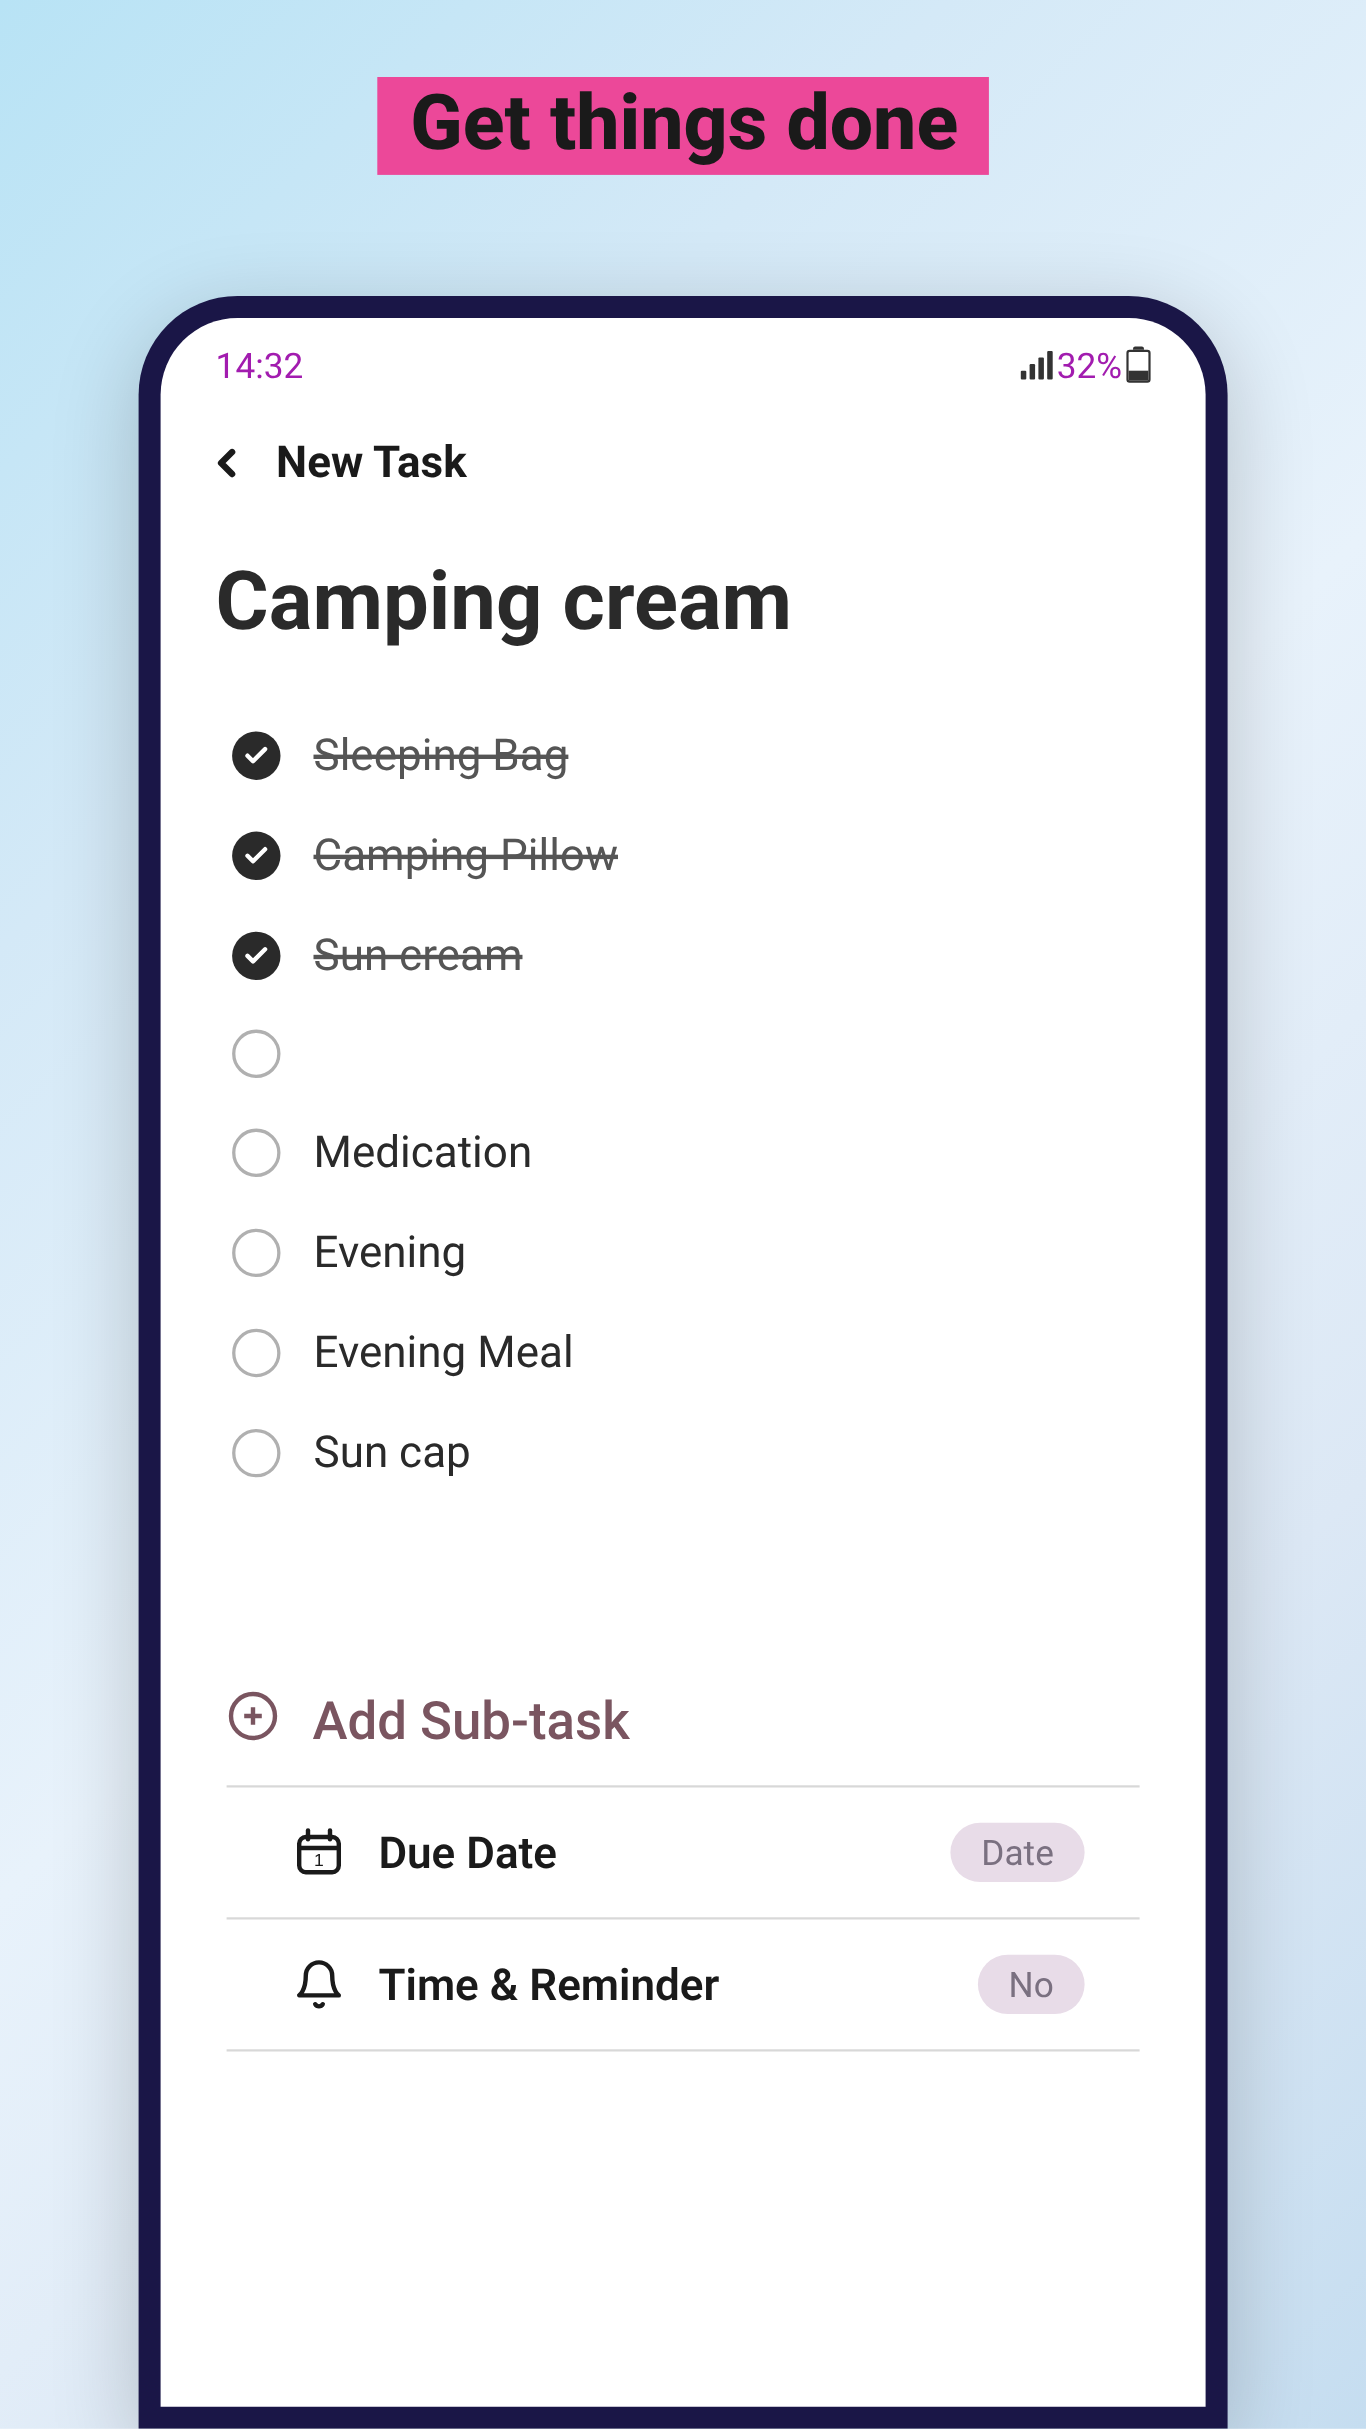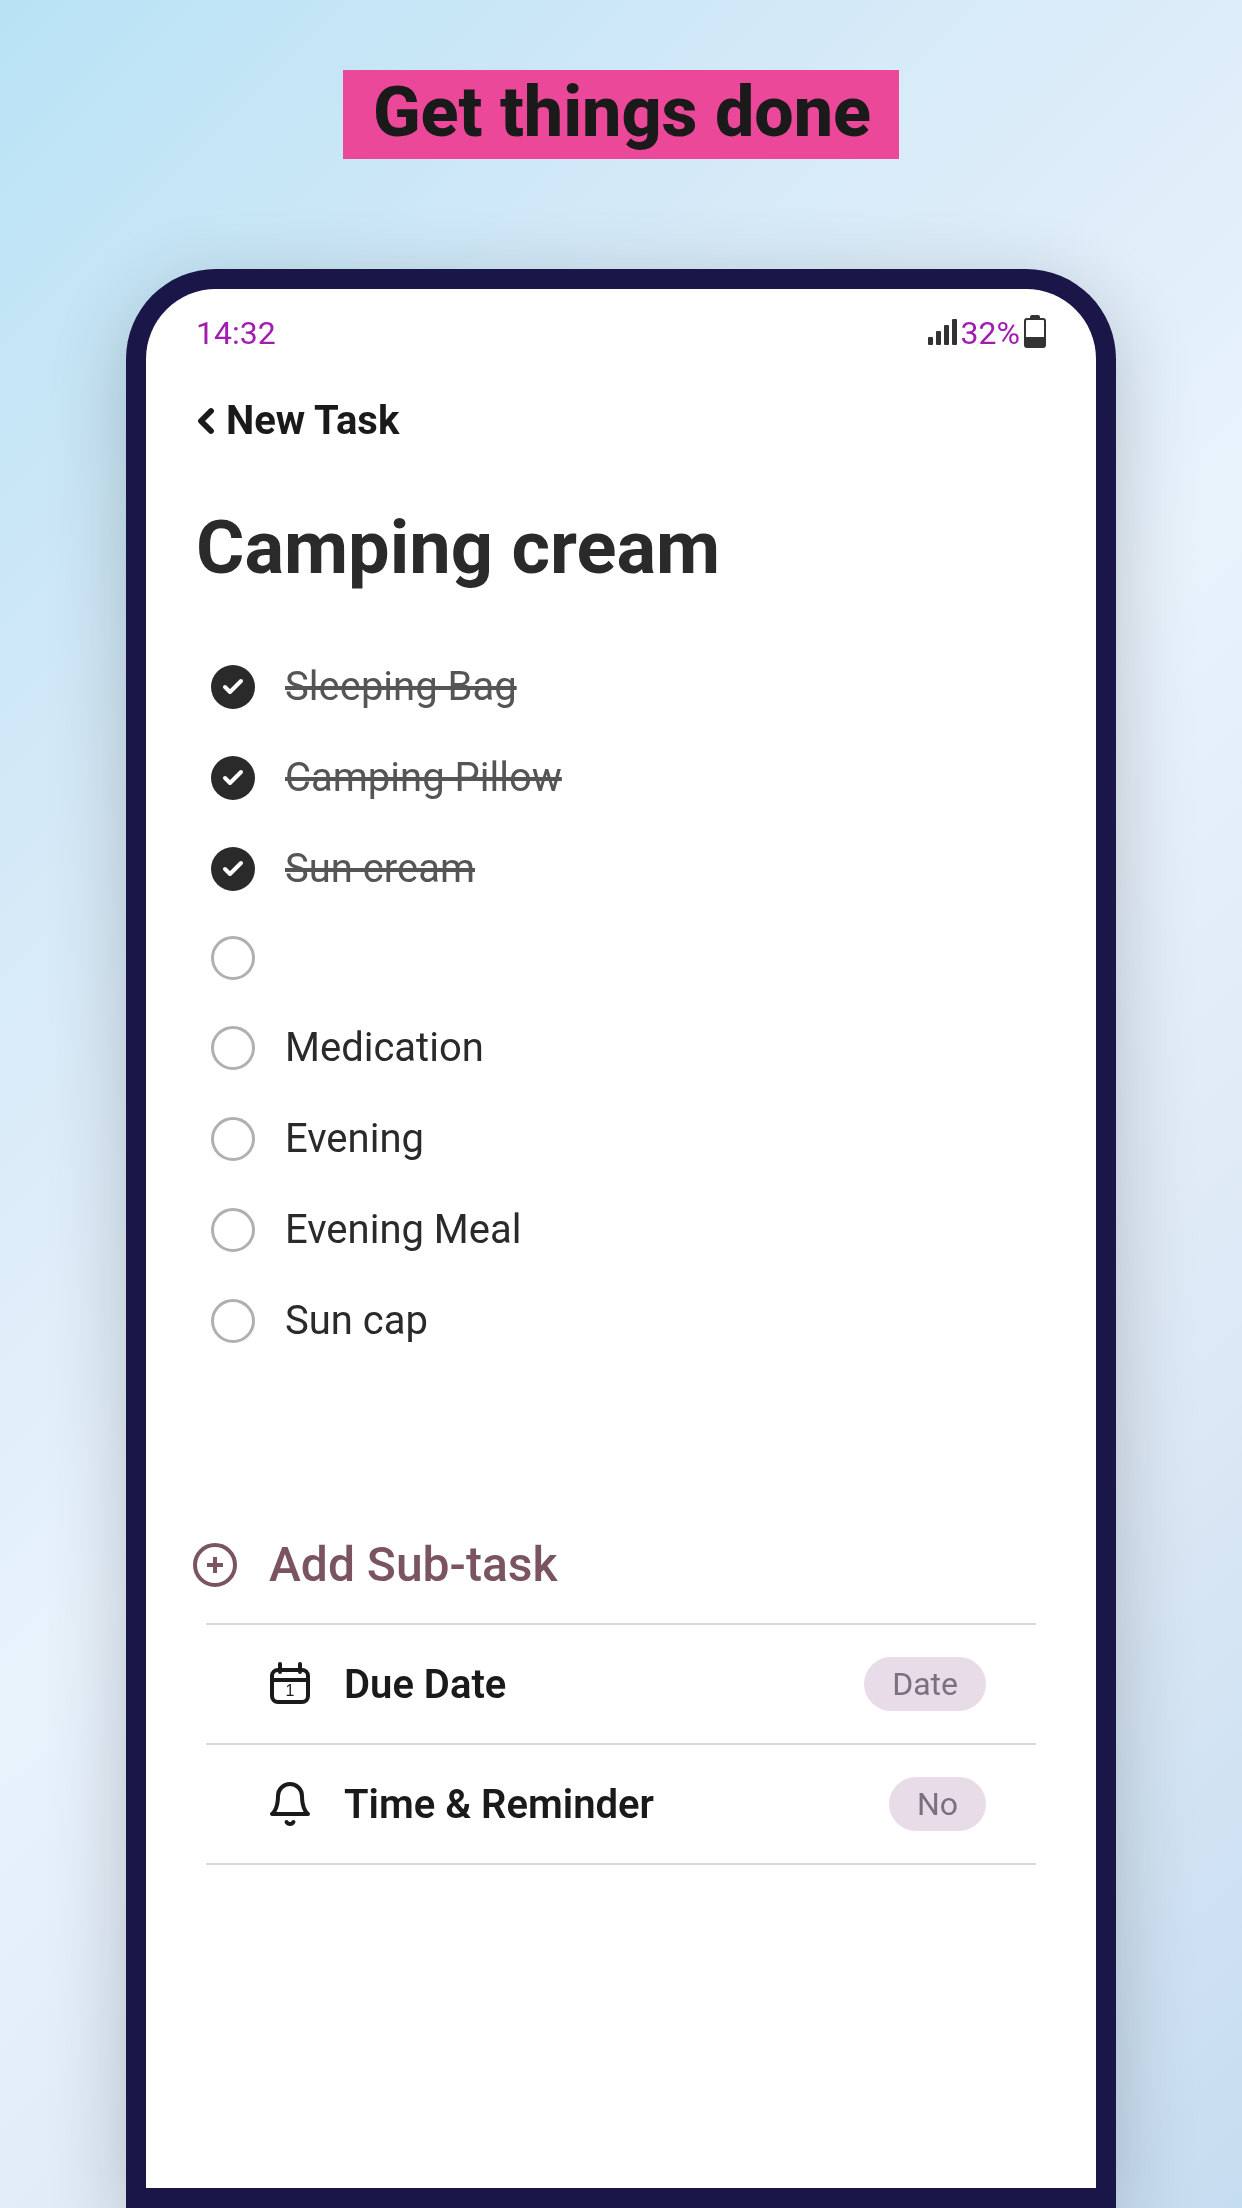--- a/index.html
+++ b/index.html
@@ -94,20 +94,21 @@
     }
     .battery-fill {
       width: 100%;
       height: 35%;
       background: #333;
     }
     .nav-bar {
       display: flex;
       align-items: center;
       padding: 35px 40px 20px 40px;
+      gap: 25px;
     }
     .back-chevron {
       width: 40px;
       height: 40px;
       cursor: pointer;
     }
     .nav-title {
       font-size: 40px;
       font-weight: 700;
       color: #1a1a1a;
@@ -151,23 +152,23 @@
     .subtask-label {
       font-size: 40px;
       color: #2a2a2a;
     }
     .subtask-label.done {
       text-decoration: line-through;
       color: #555;
     }
     .add-subtask {
       display: flex;
-      align-items: center;
+      align-items: flex-start;
       gap: 30px;
-      padding: 30px 50px 30px 45px;
+      padding: 30px 50px 30px 60px;
       margin-top: 140px;
       cursor: pointer;
     }
     .plus-circle {
       width: 48px;
       height: 48px;
     }
     .add-subtask-label {
       font-size: 48px;
       font-weight: 500;

